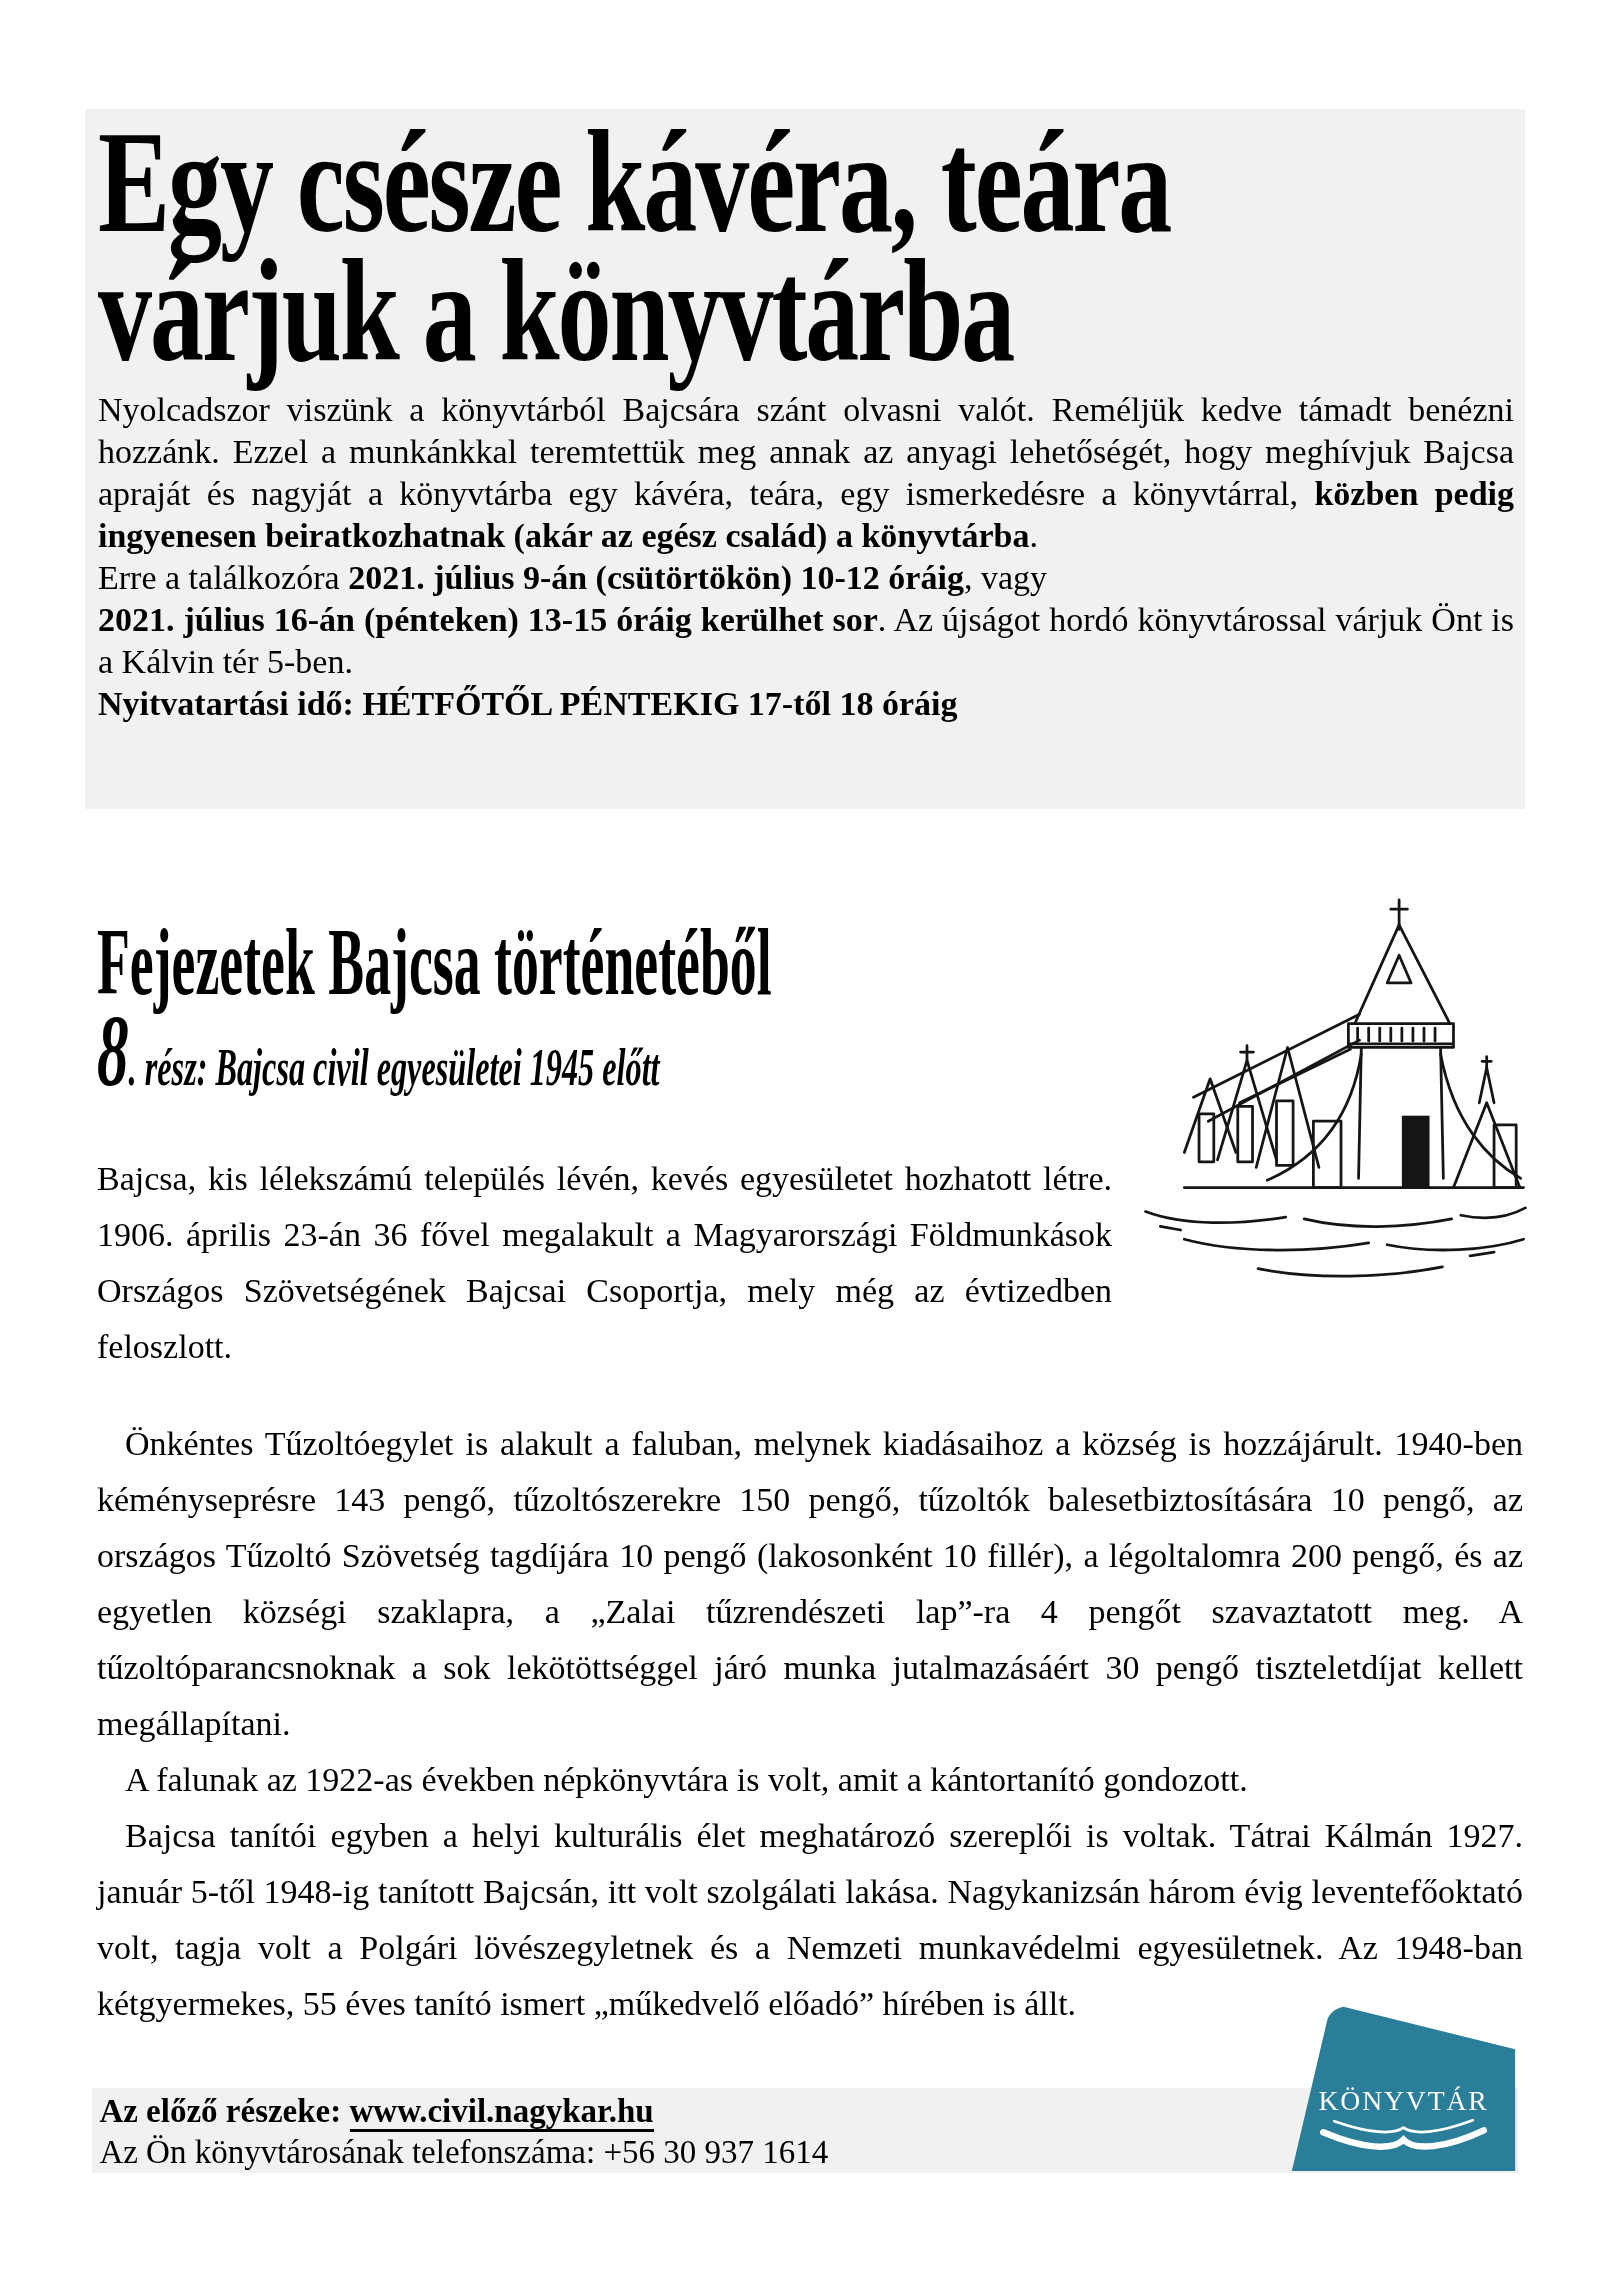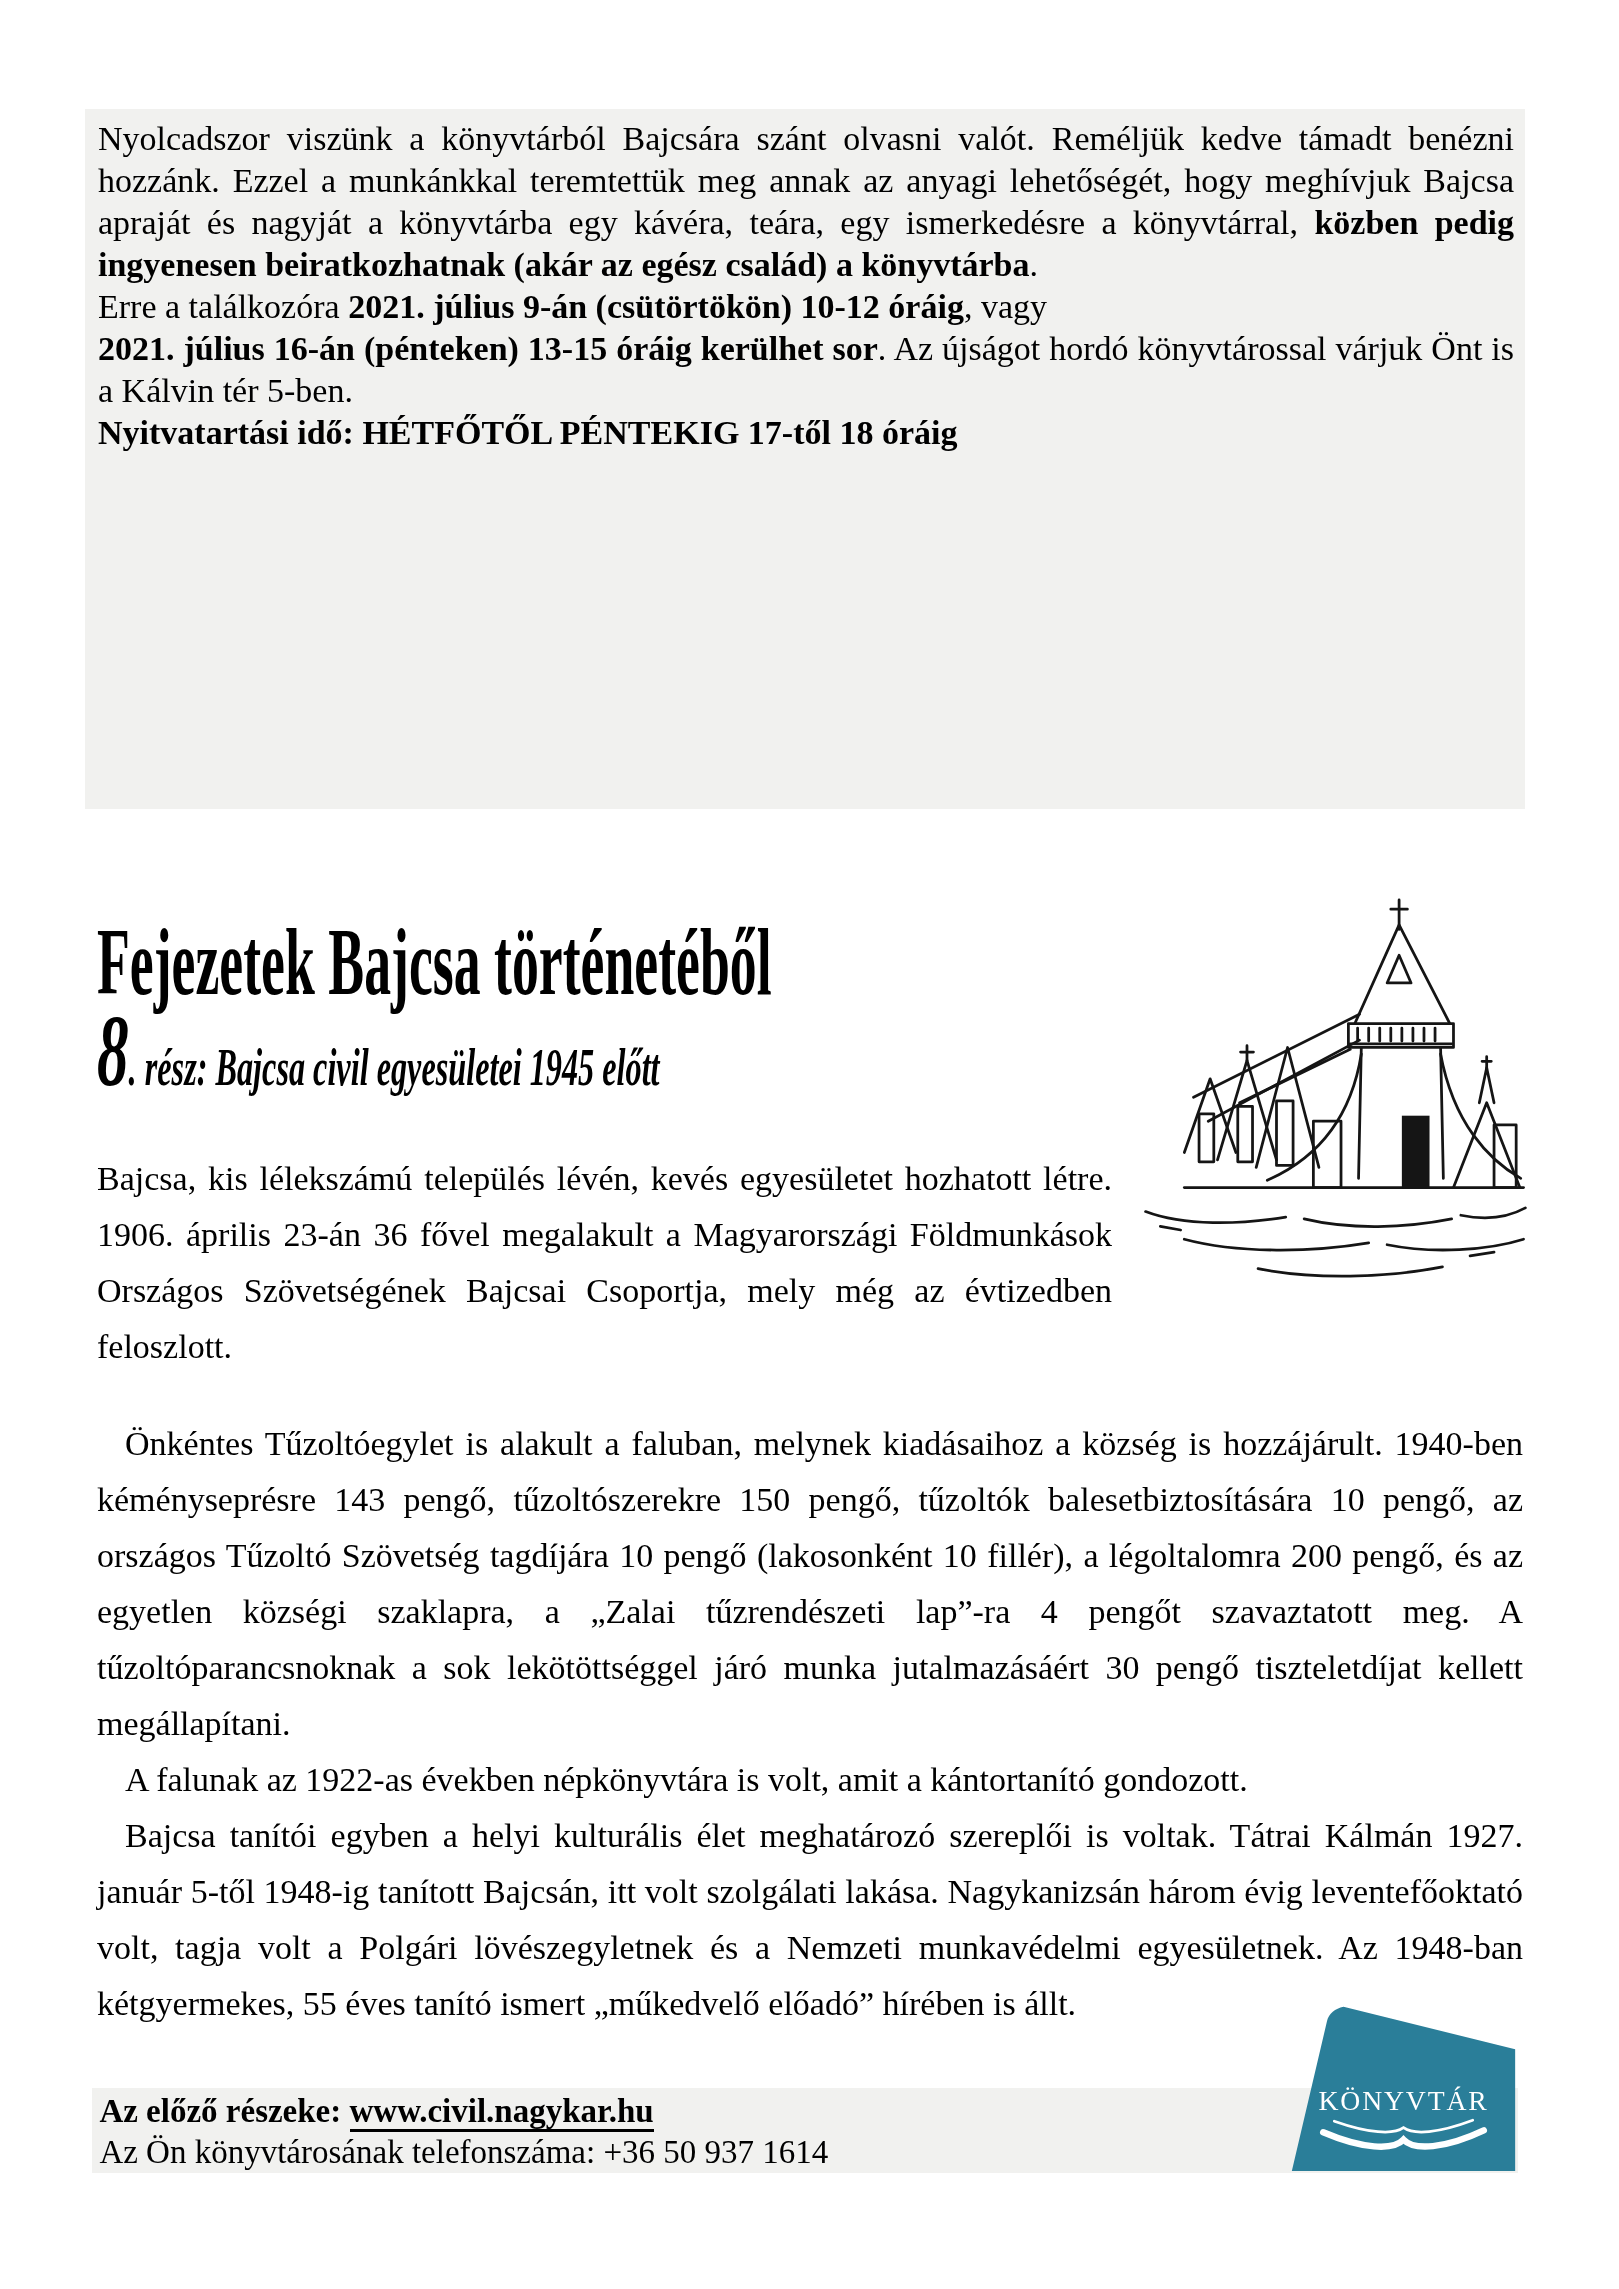--- a/index.html
+++ b/index.html
@@ -54,20 +54,24 @@
   }
   .logo { position:absolute; left:1290px; top:2003px; width:227px; height:170px; z-index:2; }
 </style>
 </head>
 <body>
 
 <div class="page">
 
   <div class="lead-panel">
     <div class="lead-inner">
+      <div class="lead-title">
+        <div class="title-line">Egy csésze kávéra, teára</div>
+        <div class="title-line">várjuk a könyvtárba</div>
+      </div>
       <p class="lead-text"><span>Nyolcadszor viszünk a könyvtárból Bajcsára szánt olvasni valót. Reméljük kedve támadt benézni hozzánk. Ezzel a munkánkkal teremtettük meg annak az anyagi lehetőségét, hogy meghívjuk Bajcsa apraját és nagyját a könyvtárba egy kávéra, teára, egy ismerkedésre a könyvtárral, </span><span class="b">közben pedig ingyenesen beiratkozhatnak (akár az egész család) a könyvtárba</span><span>.</span></p>
       <div class="lead-text"><span>Erre a találkozóra </span><span class="b">2021. július 9-án (csütörtökön) 10-12 óráig</span><span>, vagy</span></div>
       <div class="lead-text"><span class="b">2021. július 16-án (pénteken) 13-15 óráig kerülhet sor</span><span>. Az újságot hordó könyvtárossal várjuk Önt is a Kálvin tér 5-ben.</span></div>
       <div class="lead-text b">Nyitvatartási idő: HÉTFŐTŐL PÉNTEKIG 17-től 18 óráig</div>
     </div>
   </div>
 
   <div class="article">
 
     <svg class="church" viewBox="0 0 435 445" aria-hidden="true">
@@ -123,21 +127,21 @@
 
     <p class="p-first">Bajcsa, kis lélekszámú település lévén, kevés egyesületet hozhatott létre. 1906. április 23-án 36 fővel megalakult a Magyarországi Földmunkások Országos Szövetségének Bajcsai Csoportja, mely még az évtizedben feloszlott.</p>
     <p class="p-indent p-wide-start">Önkéntes Tűzoltóegylet is alakult a faluban, melynek kiadásaihoz a község is hozzájárult. 1940-ben kéményseprésre 143 pengő, tűzoltószerekre 150 pengő, tűzoltók balesetbiztosítására 10 pengő, az országos Tűzoltó Szövetség tagdíjára 10 pengő (lakosonként 10 fillér), a légoltalomra 200 pengő, és az egyetlen községi szaklapra, a „Zalai tűzrendészeti lap”-ra 4 pengőt szavaztatott meg. A tűzoltóparancsnoknak a sok lekötöttséggel járó munka jutalmazásáért 30 pengő tiszteletdíjat kellett megállapítani.</p>
     <p class="p-indent">A falunak az 1922-as években népkönyvtára is volt, amit a kántortanító gondozott.</p>
     <p class="p-indent">Bajcsa tanítói egyben a helyi kulturális élet meghatározó szereplői is voltak. Tátrai Kálmán 1927. január 5-től 1948-ig tanított Bajcsán, itt volt szolgálati lakása. Nagykanizsán három évig leventefőoktató volt, tagja volt a Polgári lövészegyletnek és a Nemzeti munkavédelmi egyesületnek. Az 1948-ban kétgyermekes, 55 éves tanító ismert „műkedvelő előadó” hírében is állt.</p>
   </div>
 
   <div class="footer-band">
     <div class="footer-inner">
       <div><span class="b">Az előző részeke: </span><a class="footer-url">www.civil.nagykar.hu</a></div>
-      <div>Az Ön könyvtárosának telefonszáma: +36 50 937 1614</div>
+      <div>Az Ön könyvtárosának telefonszáma: +56 30 937 1614</div>
     </div>
   </div>
 
   <svg class="logo" viewBox="0 0 246 184" aria-hidden="true">
     <path d="M58 4 L244 50 L244 182 L2 182 L40 20 C42 11 49 6 58 4 Z" fill="#2a7e99"></path>
     <text x="123" y="116" text-anchor="middle" fill="#ffffff" font-size="30" letter-spacing="2" font-family="Liberation Serif, DejaVu Serif, serif">KÖNYVTÁR</text>
     <path d="M48 128 C 85 141 112 143 123 135 C 134 143 161 141 198 127" stroke="#ffffff" stroke-width="3" fill="none" stroke-linecap="round"></path>
     <path d="M36 140 C 78 158 112 160 123 148 C 134 160 168 158 210 138" stroke="#ffffff" stroke-width="7" fill="none" stroke-linecap="round"></path>
   </svg>
 

